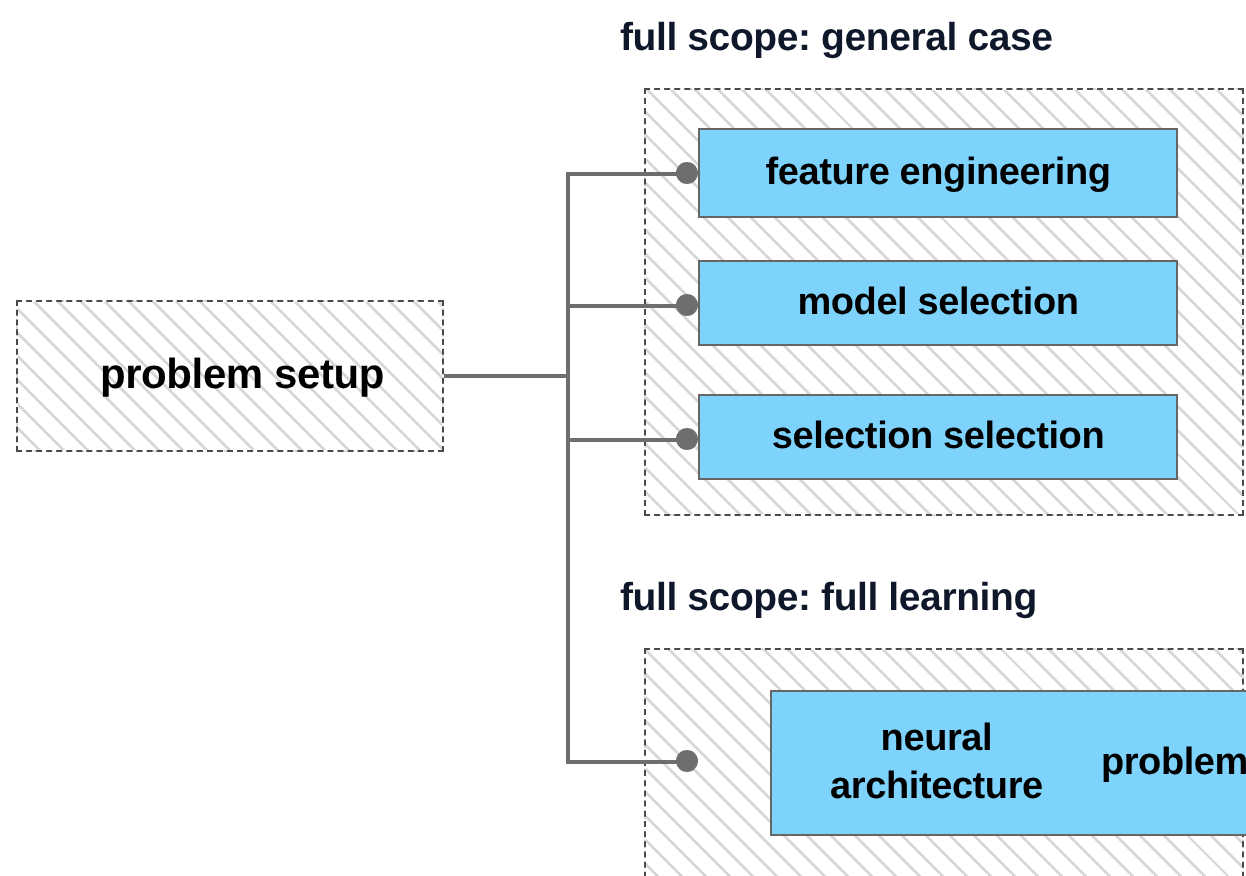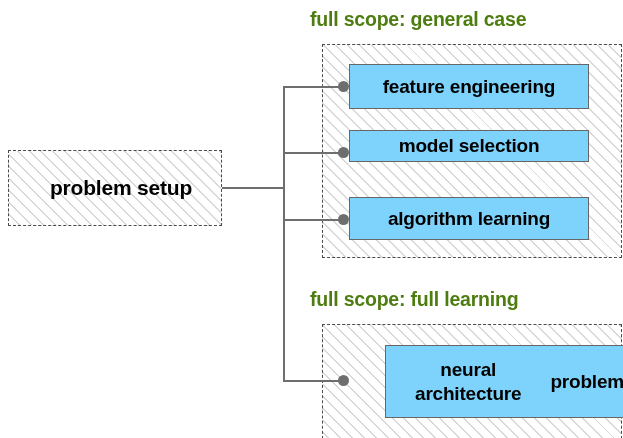--- a/index.html
+++ b/index.html
@@ -48,21 +48,21 @@
     color: #000000;
     font-weight: bold;
     font-size: 19px;
     line-height: 1.22;
     letter-spacing: -0.2px;
   }
 
   
   .caption {
     position: absolute;
-    color: #4d7c0f;
+    color: #0f172a;
     font-weight: bold;
     font-size: 19.5px;
     letter-spacing: -0.2px;
     white-space: nowrap;
   }
 
   
   .edge-h {
     position: absolute;
     height: 2px;
@@ -92,26 +92,26 @@
   </div>
 
   <div class="caption" style="left:310px; top:8px;">full scope: general case</div>
 
   <div class="hatch" style="left:322px; top:44px; width:300px; height:214px;"></div>
 
   <div class="node" style="left:349px; top:64px; width:240px; height:45px;">
     <span>feature engineering</span>
   </div>
 
-  <div class="node" style="left:349px; top:130px; width:240px; height:32px;">
+  <div class="node" style="left:349px; top:130px; width:240px; height:43px;">
     <span>model selection</span>
   </div>
 
   <div class="node" style="left:349px; top:197px; width:240px; height:43px;">
-    <span>algorithm learning</span>
+    <span>selection selection</span>
   </div>
 
   <div class="caption" style="left:310px; top:288px;">full scope: full learning</div>
 
   <div class="hatch" style="left:322px; top:324px; width:300px; height:120px;"></div>
 
   <div class="node" style="left:349px; top:345px; width:240px; height:73px; flex-direction:row;margin-left:36px;">
     <span>neural architecture</span>
     <span>problem</span>
   </div>

